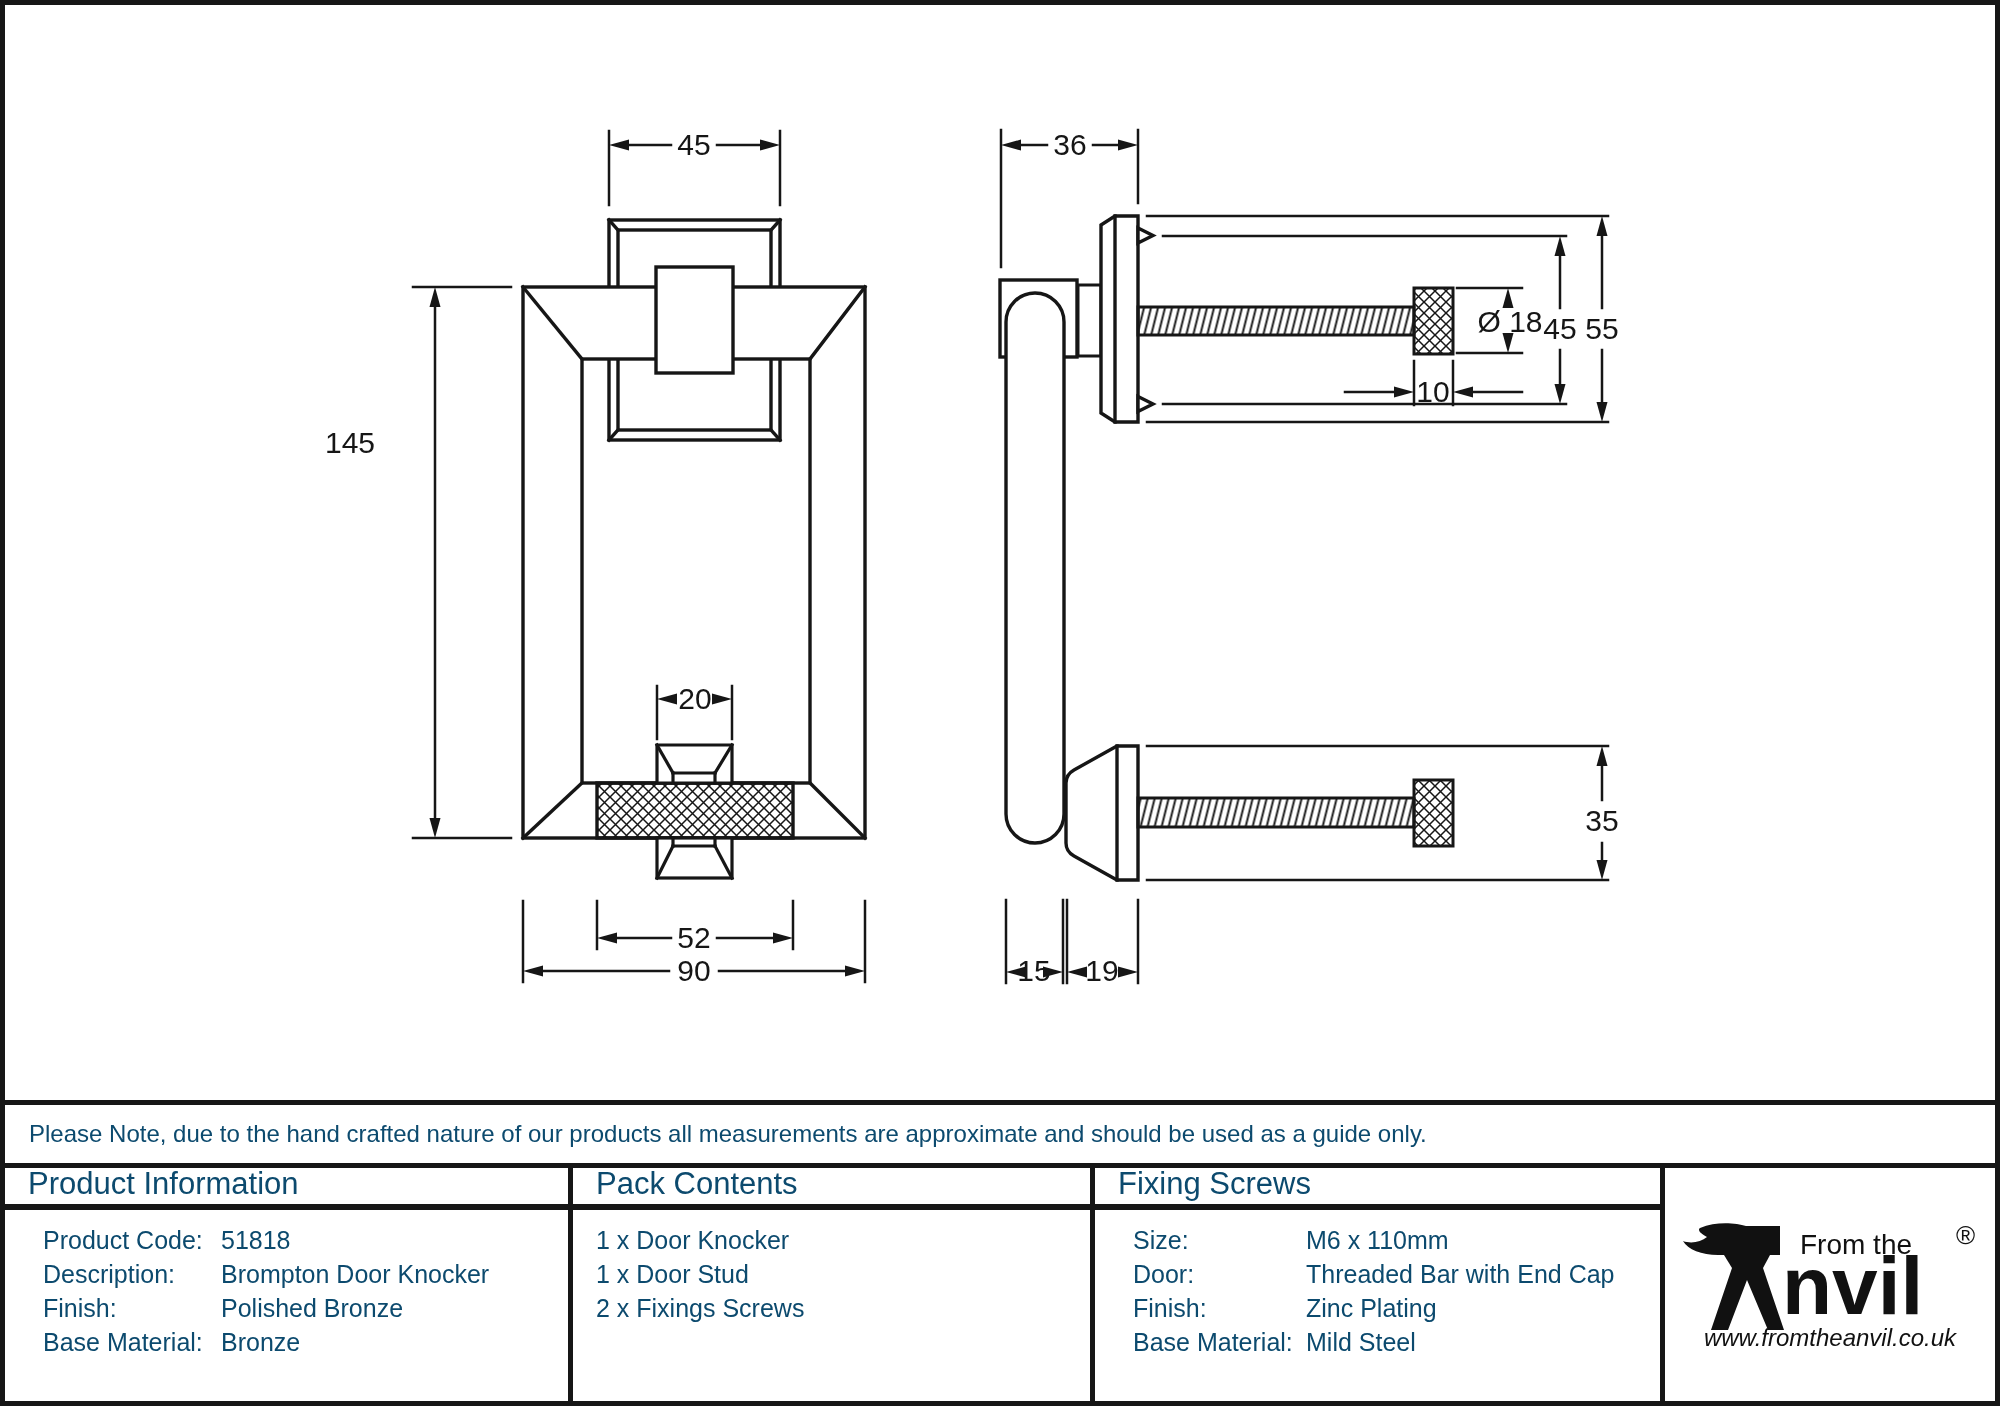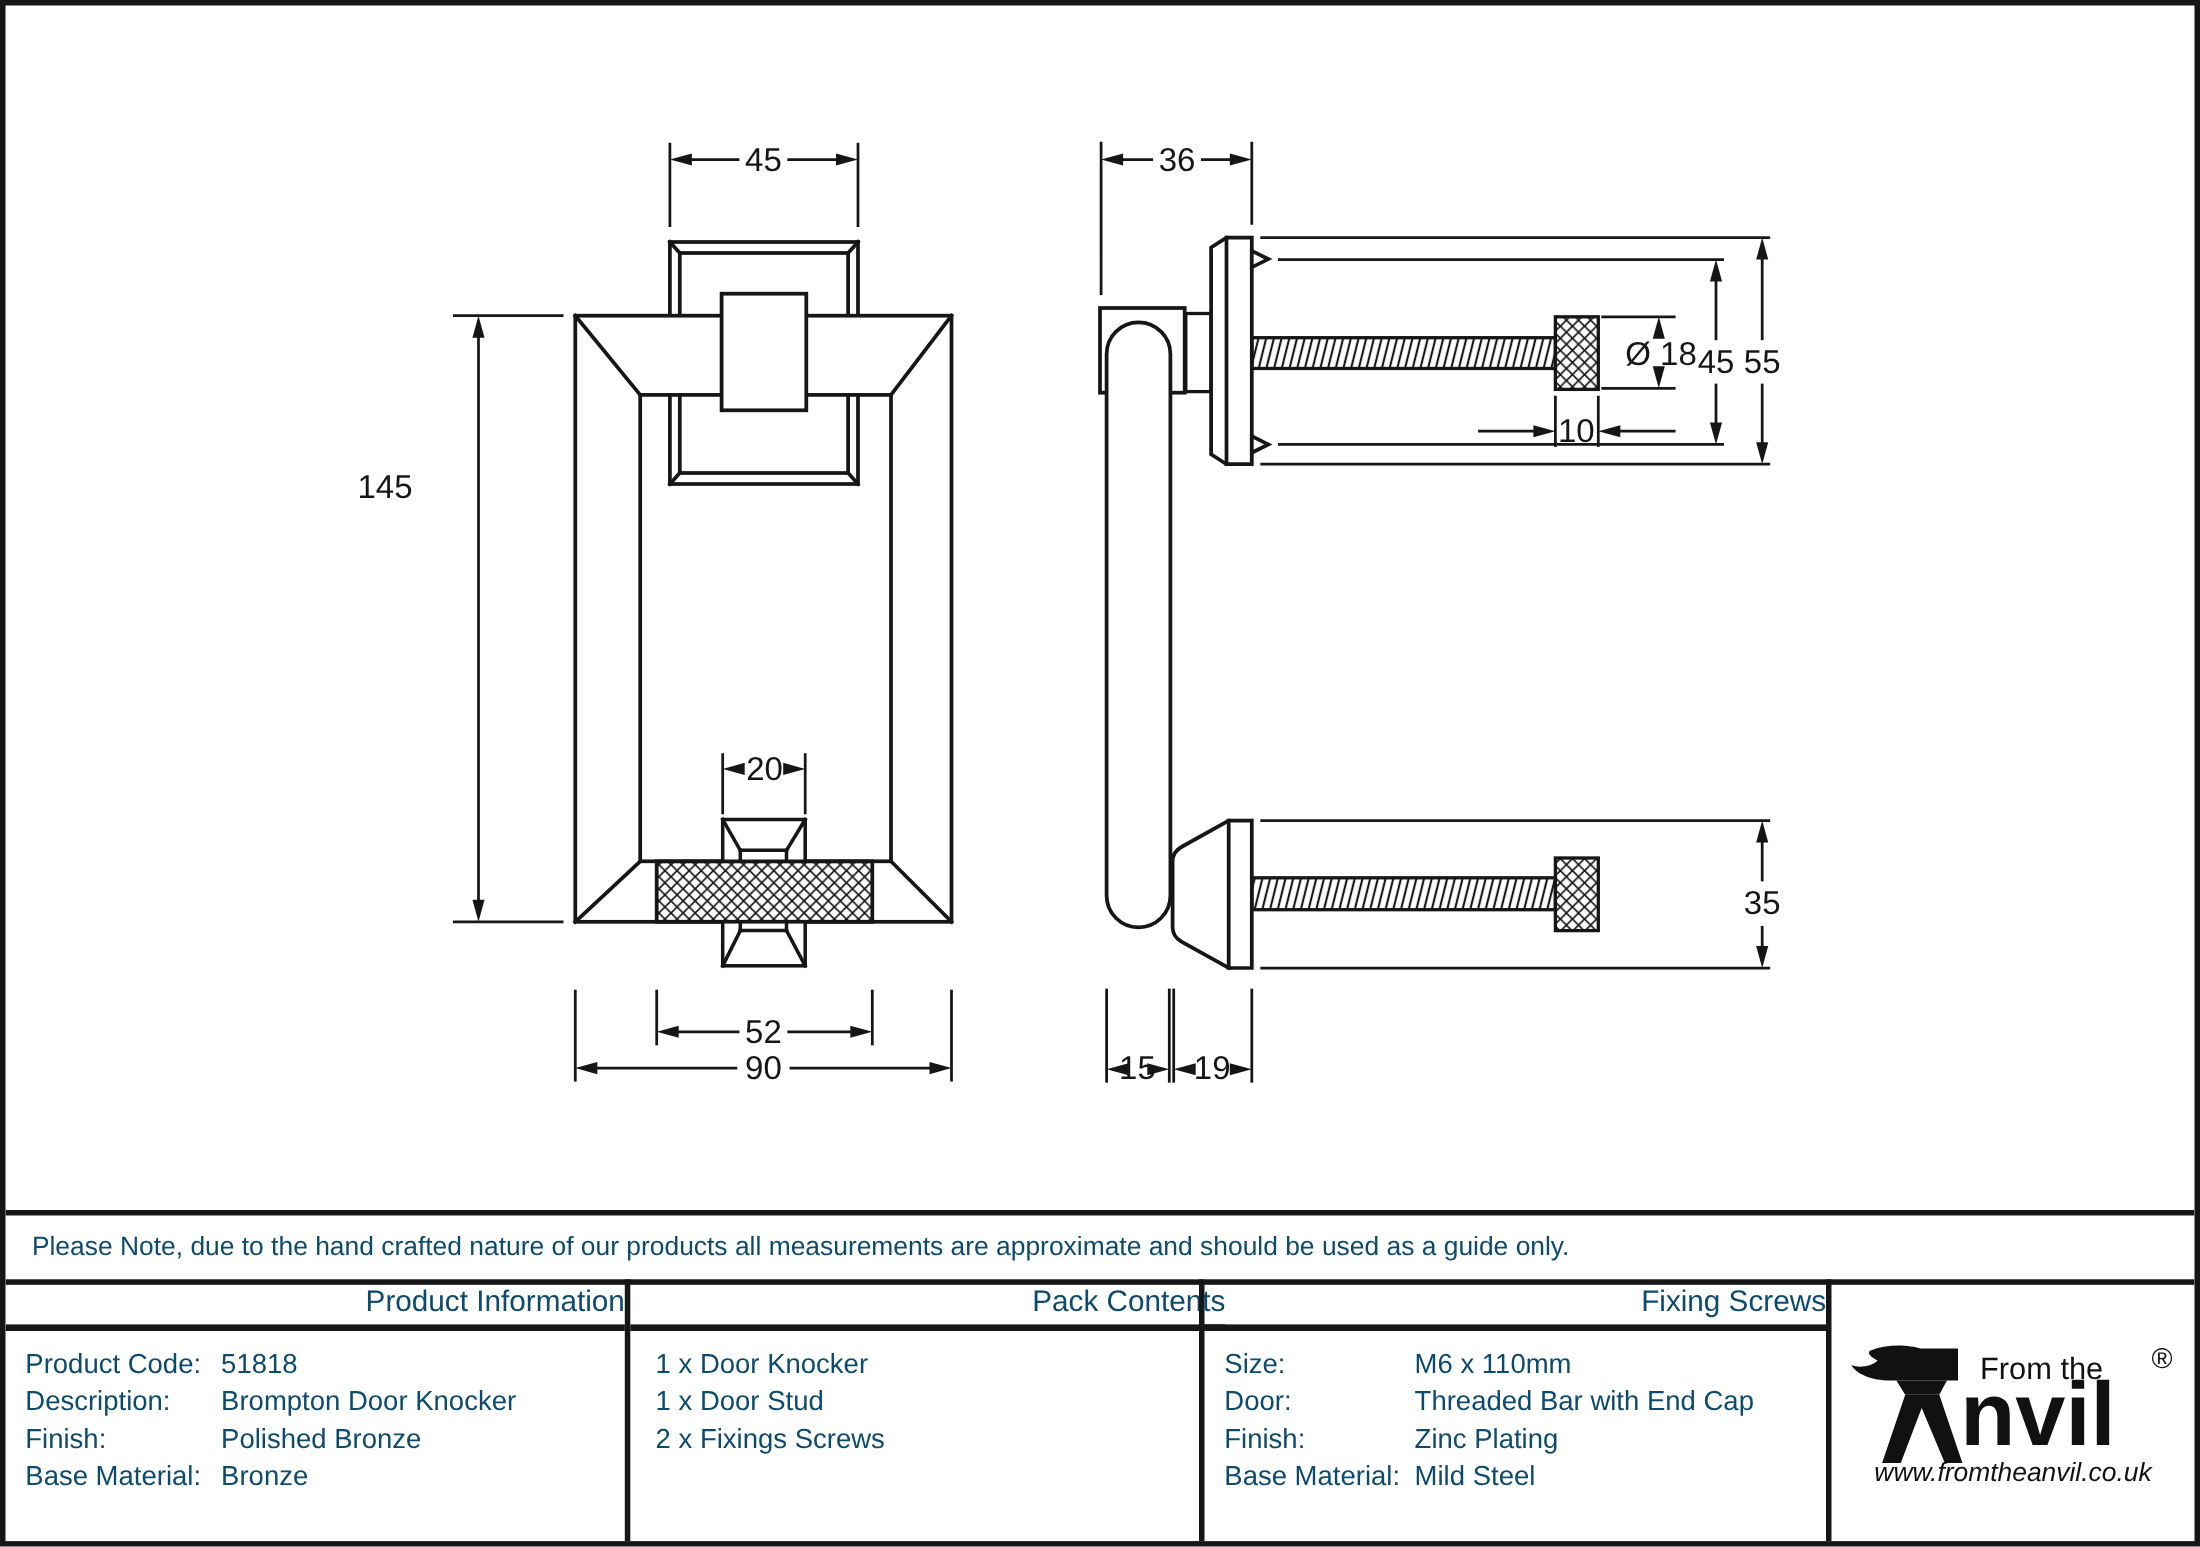--- a/index.html
+++ b/index.html
@@ -26,25 +26,24 @@
   
   .grid{position:absolute;left:0;right:0;top:1158px;bottom:0;}
   .col{position:absolute;top:0;bottom:0;box-sizing:border-box;}
   .col-1{left:0;width:563px;}
   .col-2{left:563px;width:546px;border-left:5px solid #161616;}
   .col-3{left:1085px;width:570px;border-left:5px solid #161616;}
   .col-4{left:1655px;right:0;border-left:5px solid #161616;display:flex;align-items:flex-start;justify-content:center;}
   .col-header{
     height:41px;border-bottom:6px solid #161616;
     display:flex;align-items:center;padding-left:23px;
-    font-size:27px;
-    justify-content:flex-end;
+    font-size:31px;
   }
   .col-body{padding-top:13px;font-size:25px;}
-  .kv{height:34px;display:flex;align-items:center;padding-left:18px;}
+  .kv{height:34px;display:flex;align-items:center;padding-left:38px;}
   .kv .k{width:178px;flex:none;}
   .col-3 .kv .k{width:173px;}
   .pc-item{height:34px;display:flex;align-items:center;padding-left:23px;}
   .logo-box{margin-top:55px;}
   .logo-box svg text{fill:#111;}
 </style>
 </head>
 <body>
 
 <div class="sheet">

